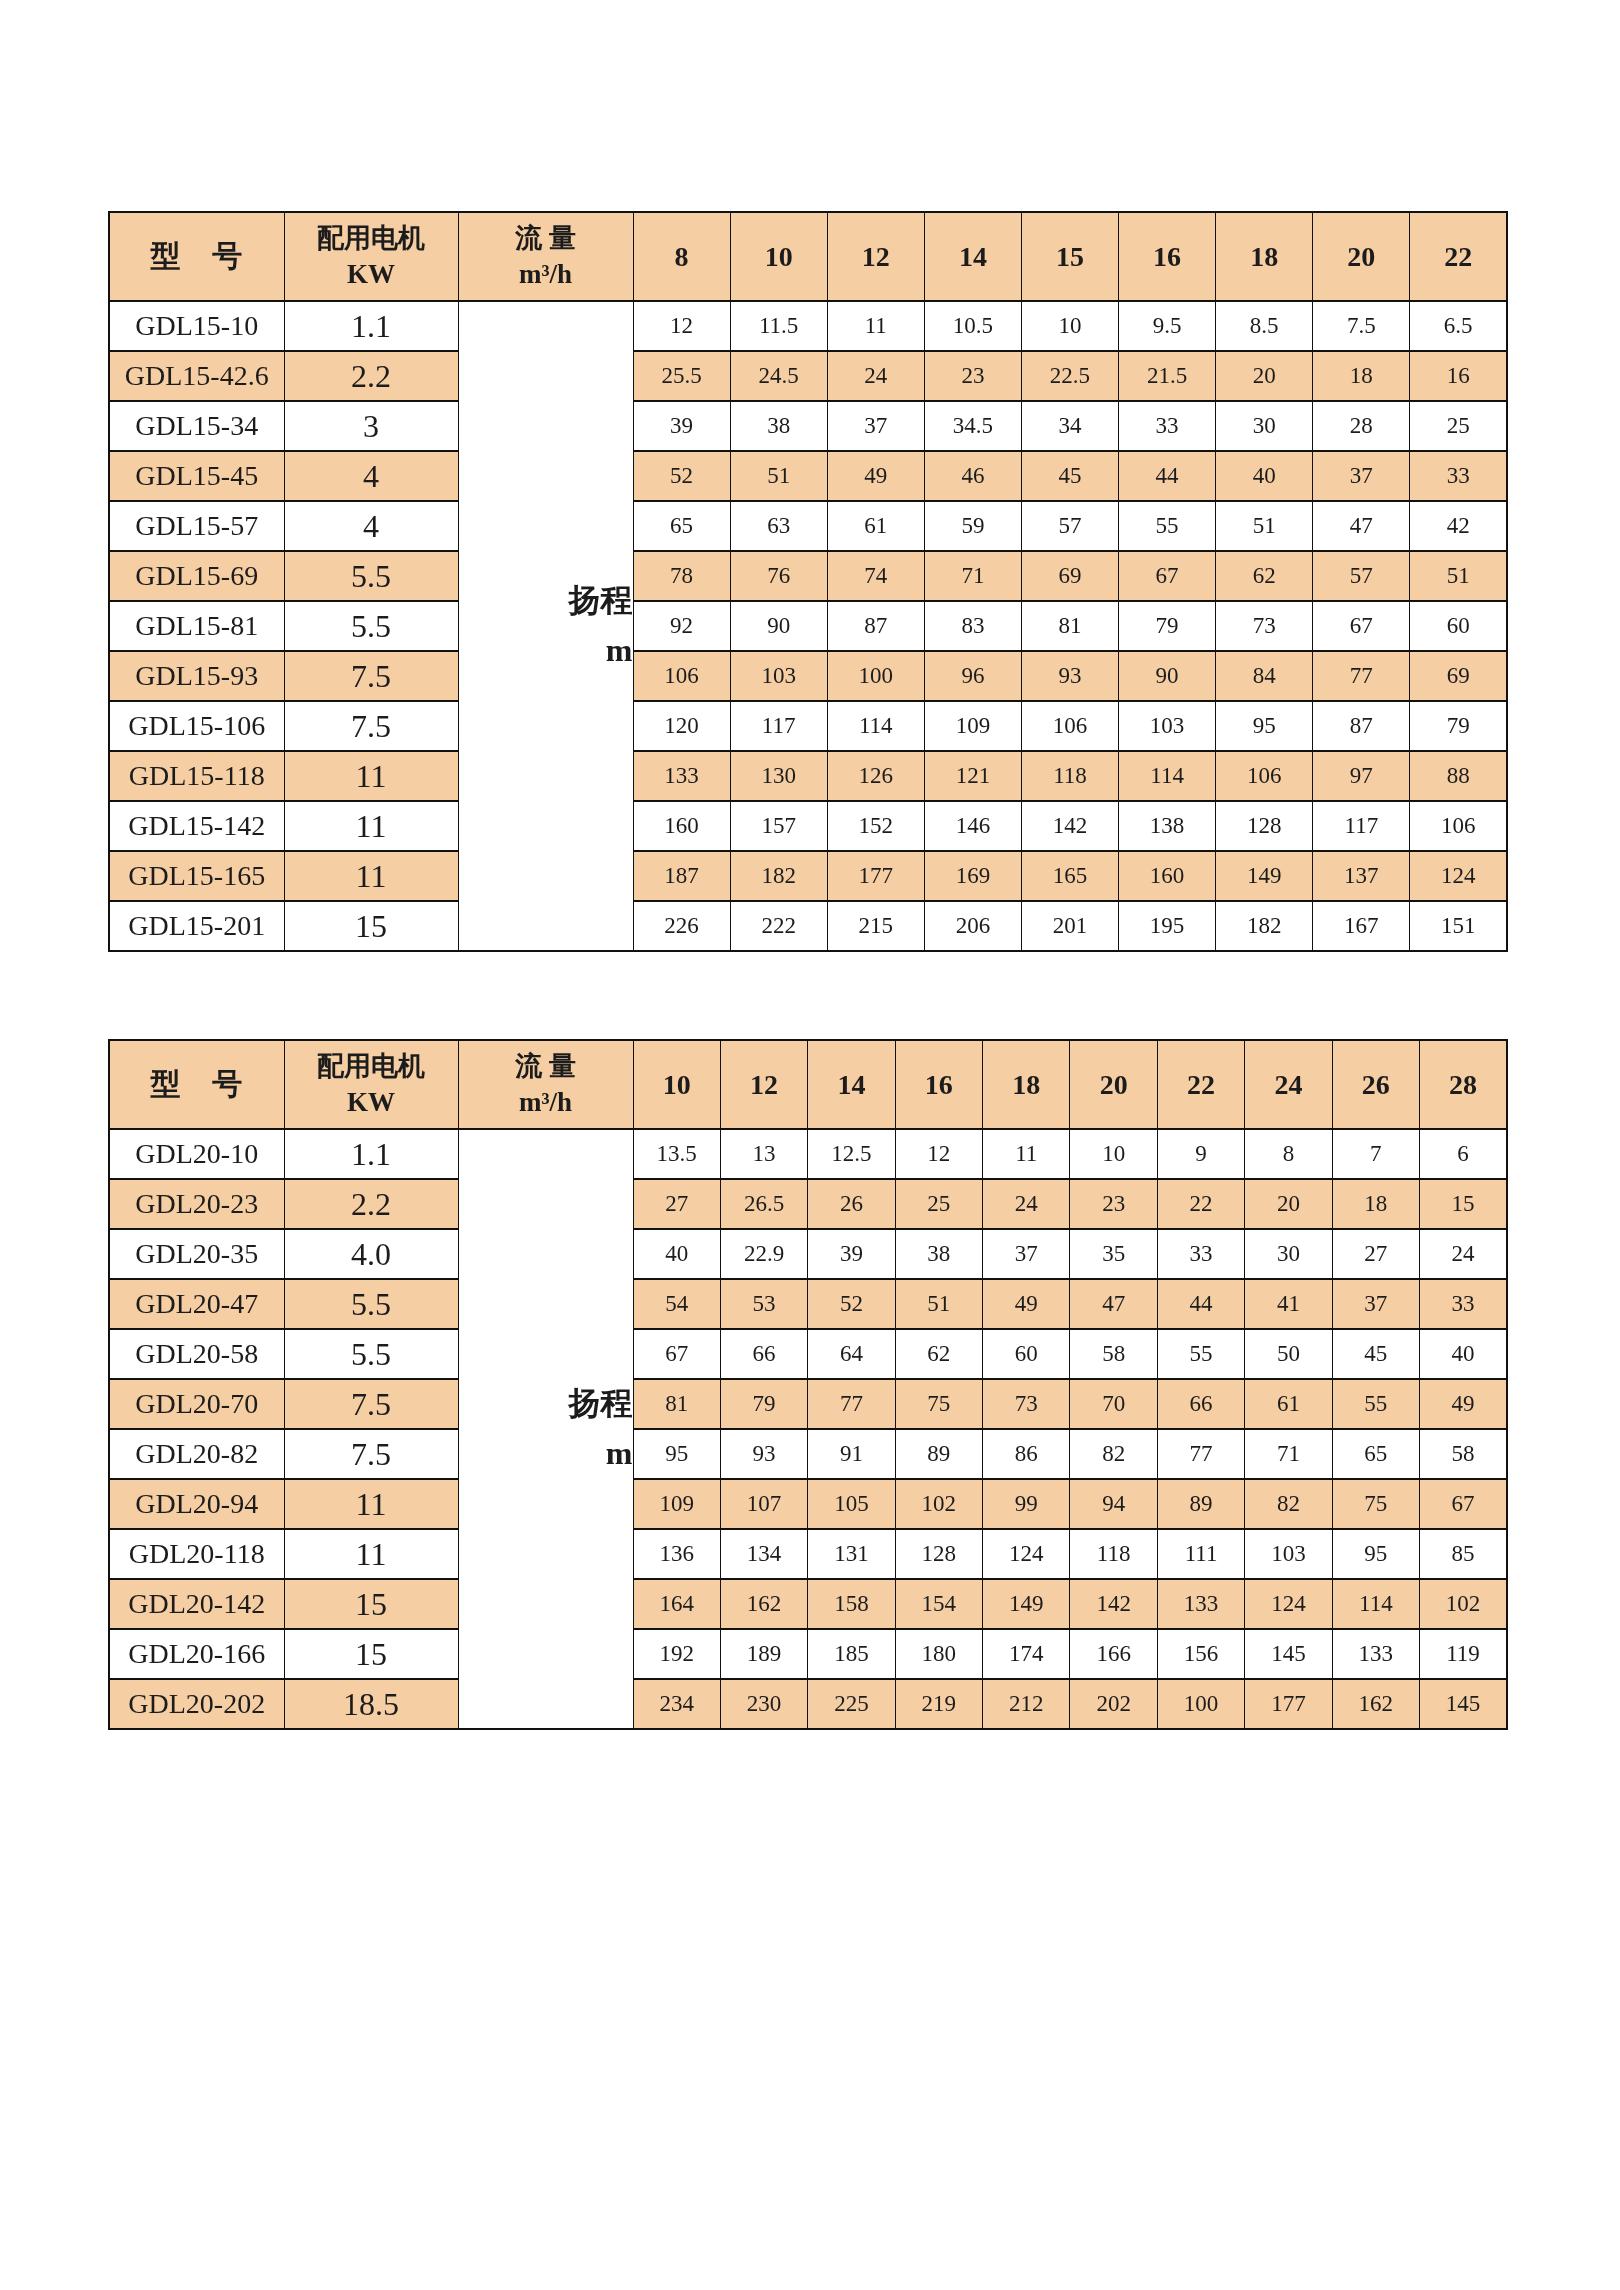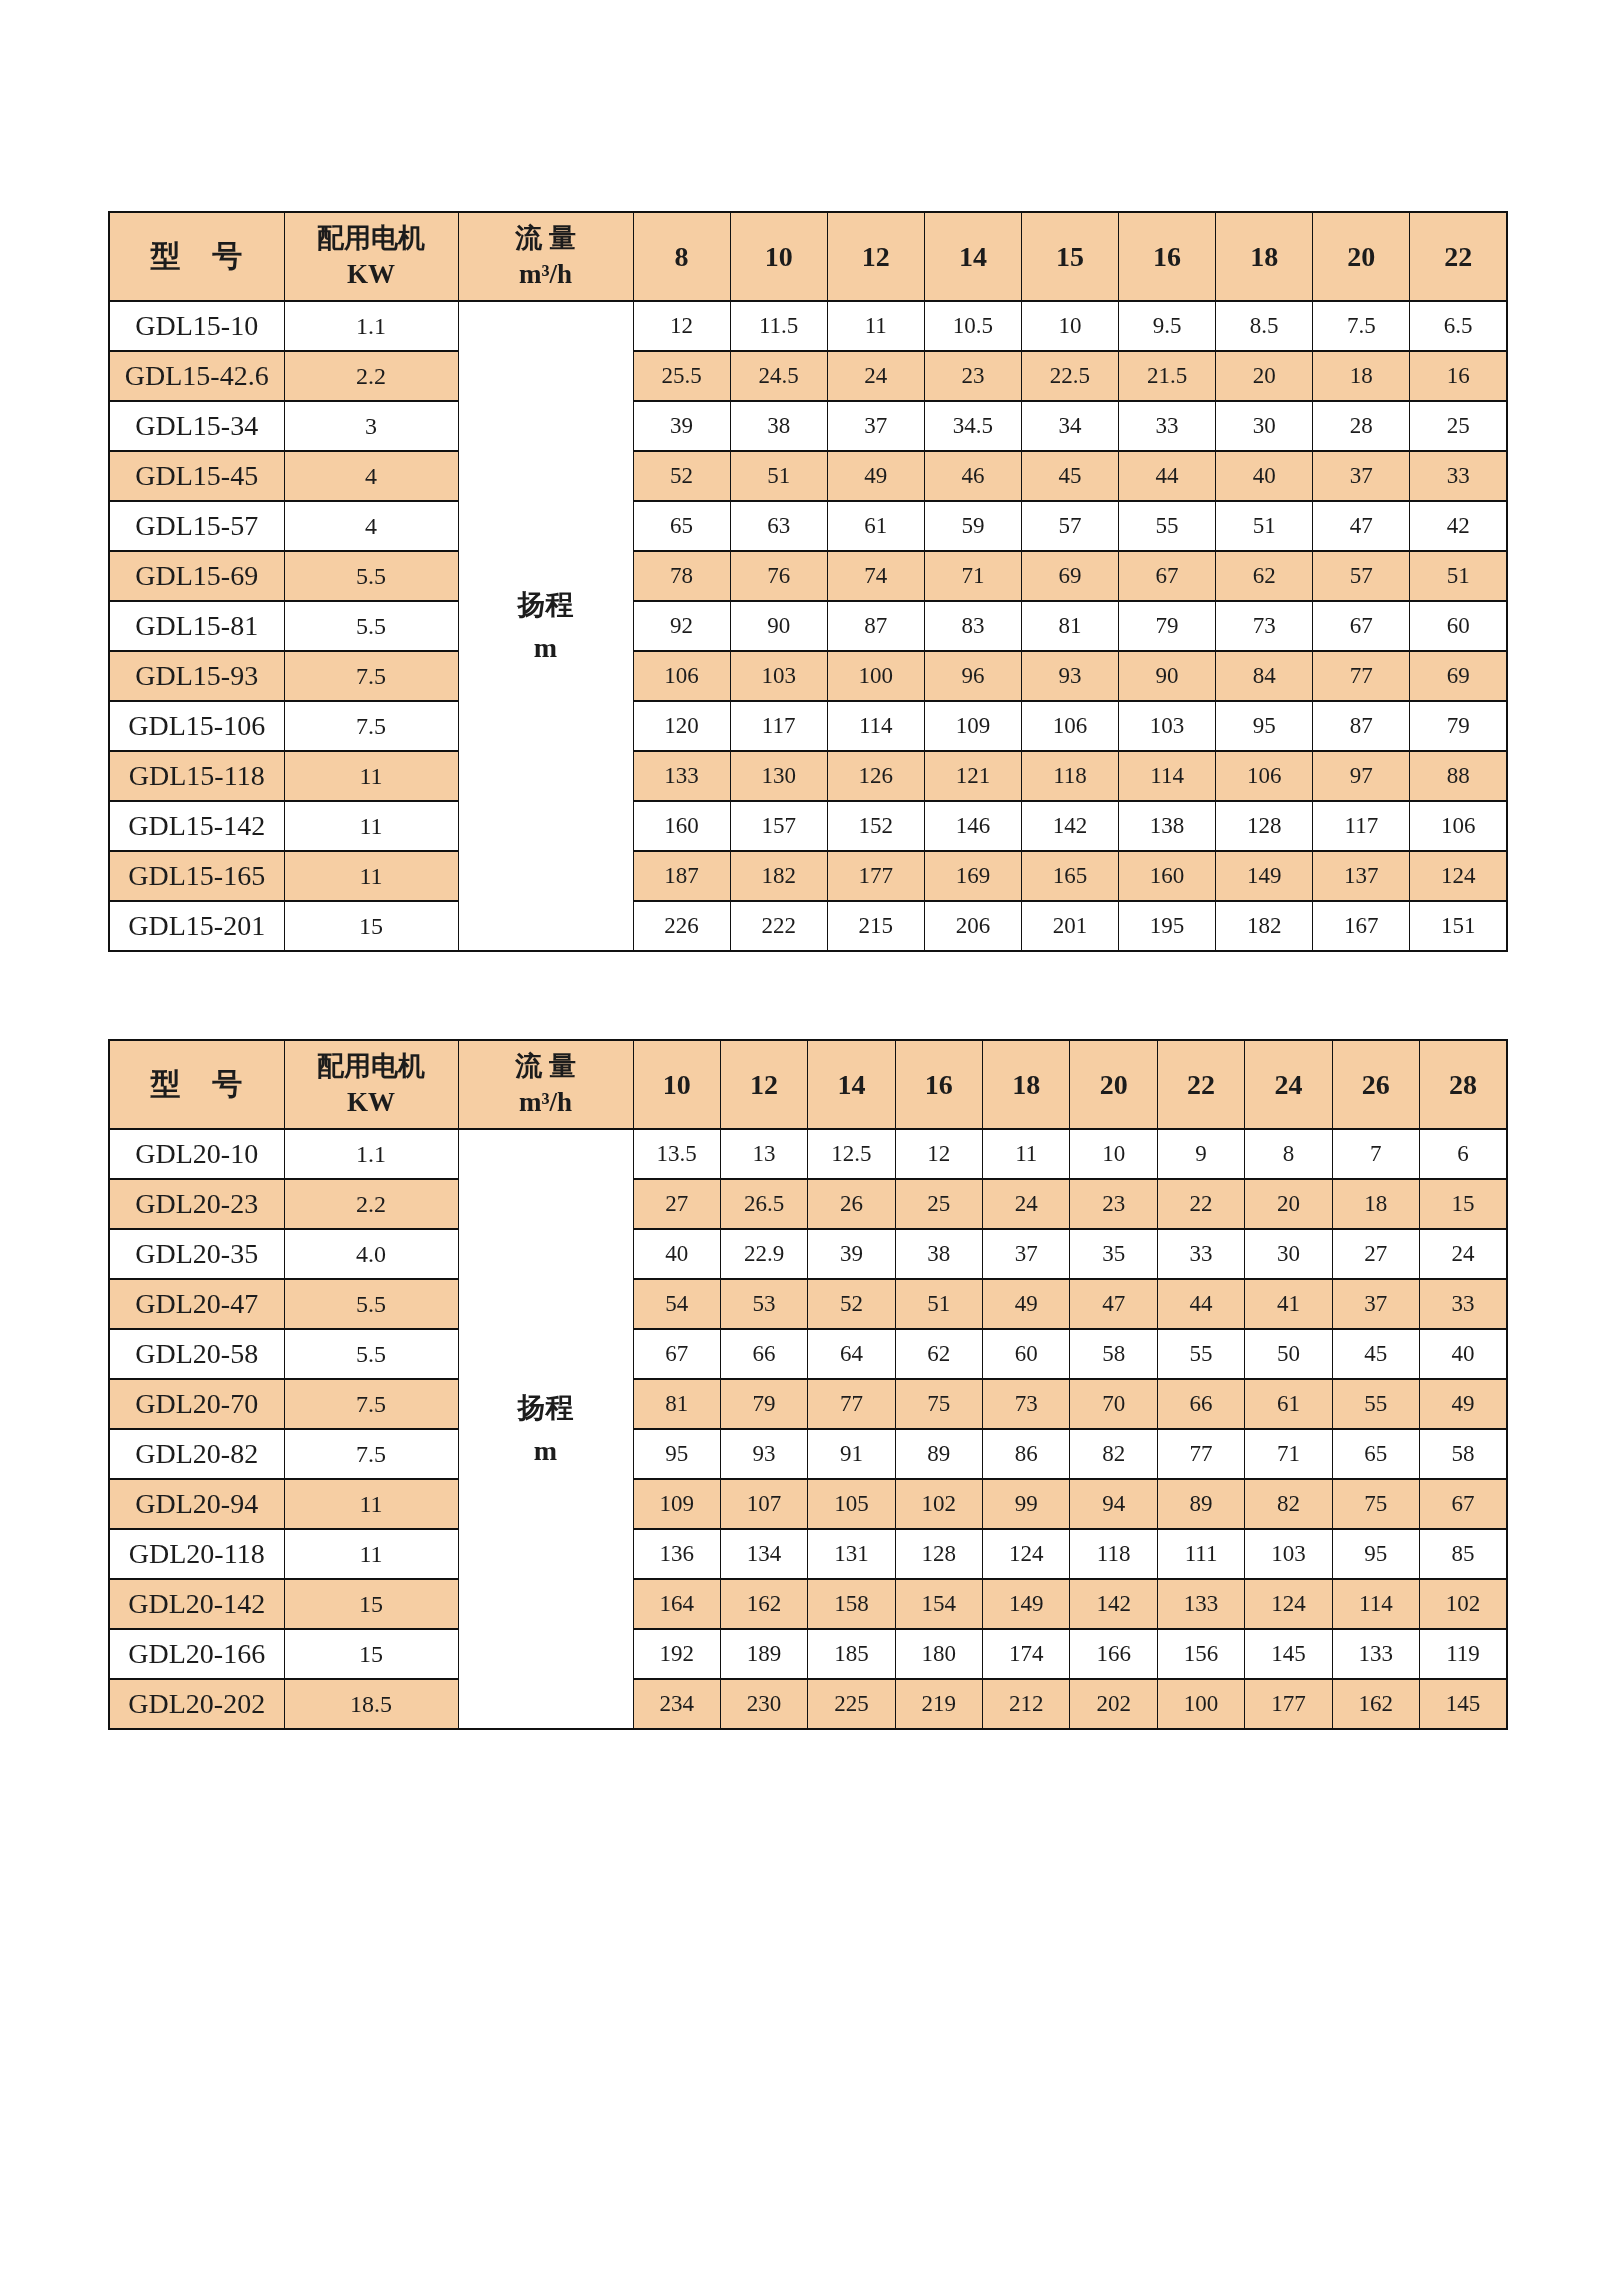--- a/index.html
+++ b/index.html
@@ -41,24 +41,24 @@
   }
   .pump-table thead tr { height: 89px; }
   .pump-table tbody tr { height: 50px; }
   .pump-table thead th { background: var(--accent); font-weight: bold; }
   .pump-table tbody tr.stripe td { background: var(--accent); }
   .pump-table tbody td.merged-cell { background: var(--plain); }
   .h-big  { font-size: 30px; letter-spacing: 0.9px; }
   .h-line { font-size: 27px; line-height: 1.32; }
   .h-num  { font-size: 28px; }
   .model-cell { text-align: left; padding-left: 18px; font-size: 28px; }
-  .kw-cell  { font-size: 24px; margin-left: 8px; }
+  .kw-cell  { font-size: 32px; margin-left: 8px; }
   .val-cell { font-size: 23px; }
   .merged-cell { font-weight: bold; }
-  .merged-line { font-size: 28px; line-height: 1.55; font-weight: bold; }
+  .merged-line { font-size: 32px; line-height: 1.55; font-weight: bold; text-align: right; }
 </style>
 </head>
 <body>
 
 <div class="page">
   <table class="pump-table" id="table-0">
       <colgroup>
         <col style="width: 175px;">
         <col style="width: 174px;">
         <col style="width: 175px;">

